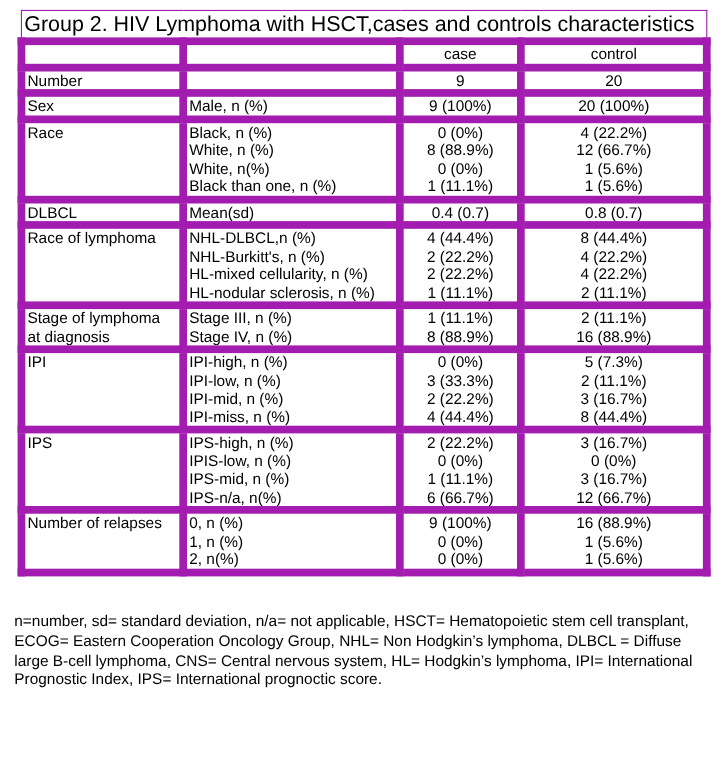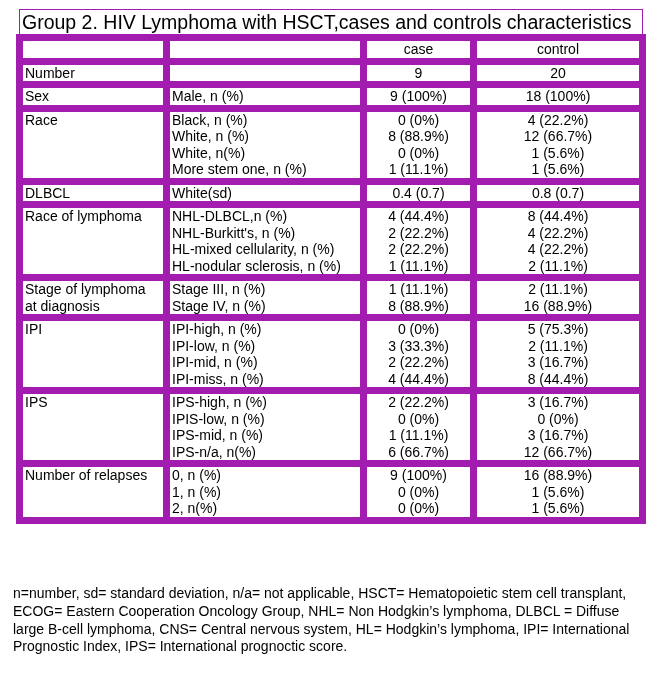--- a/index.html
+++ b/index.html
@@ -15,21 +15,21 @@
   table.main td.title { font-size: 19.5px; line-height: 22px; padding: 1px 2px 1px 2px; border-width: 1px; }
   col.c1 { width: 147px; }
   col.c2 { width: 197px; }
   col.c3 { width: 110px; }
   col.c4 { width: 169px; }
   td.num { text-align: center; }
   td.lbl { padding-left: 1px; }
   .line { display: block; height: 16.5px; }
   tr.eth td { height: 33px; }
   .footnote {
-    position: absolute; left: 13px; top: 585px; width: 630px;
+    position: absolute; left: 13px; top: 556px; width: 630px;
     font-size: 14px; line-height: 17.8px;
   }
 </style>
 </head>
 <body>
 
 <table class="main">
   <colgroup>
       <col class="c1">
       <col class="c2">
@@ -64,52 +64,52 @@
         <td class="lbl">
           <span class="line">Sex</span>
         </td>
         <td class="lbl">
           <span class="line">Male, n (%)</span>
         </td>
         <td class="num">
           <span class="line">9 (100%)</span>
         </td>
         <td class="num">
-          <span class="line">18 (100%)</span>
+          <span class="line">20 (100%)</span>
         </td>
       </tr>
       <tr>
         <td class="lbl">
           <span class="line">Race</span>
         </td>
         <td class="lbl">
           <span class="line">Black, n (%)</span>
           <span class="line">White, n (%)</span>
           <span class="line">White, n(%)</span>
-          <span class="line">More stem one, n (%)</span>
+          <span class="line">Black than one, n (%)</span>
         </td>
         <td class="num">
           <span class="line">0 (0%)</span>
           <span class="line">8 (88.9%)</span>
           <span class="line">0 (0%)</span>
           <span class="line">1 (11.1%)</span>
         </td>
         <td class="num">
           <span class="line">4 (22.2%)</span>
           <span class="line">12 (66.7%)</span>
           <span class="line">1 (5.6%)</span>
           <span class="line">1 (5.6%)</span>
         </td>
       </tr>
       <tr>
         <td class="lbl">
           <span class="line">DLBCL</span>
         </td>
         <td class="lbl">
-          <span class="line">White(sd)</span>
+          <span class="line">Mean(sd)</span>
         </td>
         <td class="num">
           <span class="line">0.4 (0.7)</span>
         </td>
         <td class="num">
           <span class="line">0.8 (0.7)</span>
         </td>
       </tr>
       <tr>
         <td class="lbl">
@@ -162,21 +162,21 @@
           <span class="line">IPI-mid, n (%)</span>
           <span class="line">IPI-miss, n (%)</span>
         </td>
         <td class="num">
           <span class="line">0 (0%)</span>
           <span class="line">3 (33.3%)</span>
           <span class="line">2 (22.2%)</span>
           <span class="line">4 (44.4%)</span>
         </td>
         <td class="num">
-          <span class="line">5 (75.3%)</span>
+          <span class="line">5 (7.3%)</span>
           <span class="line">2 (11.1%)</span>
           <span class="line">3 (16.7%)</span>
           <span class="line">8 (44.4%)</span>
         </td>
       </tr>
       <tr>
         <td class="lbl">
           <span class="line">IPS</span>
         </td>
         <td class="lbl">

